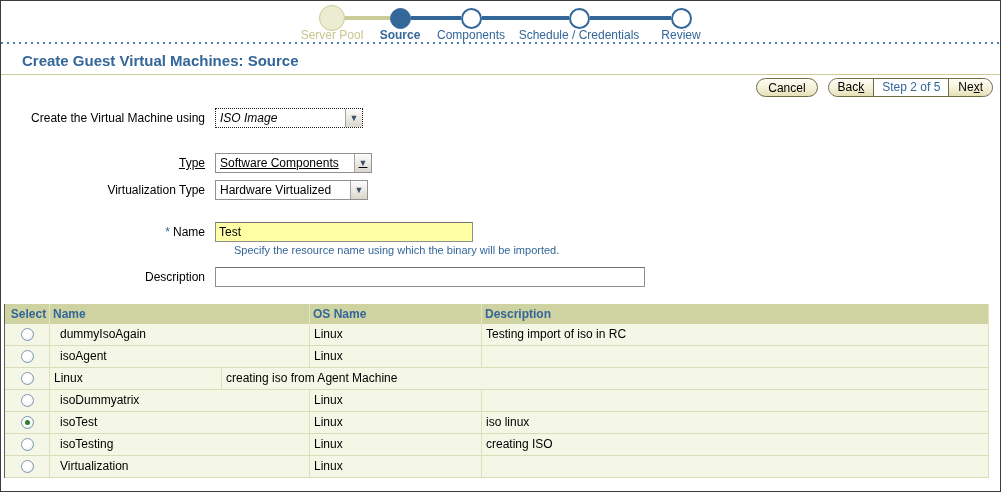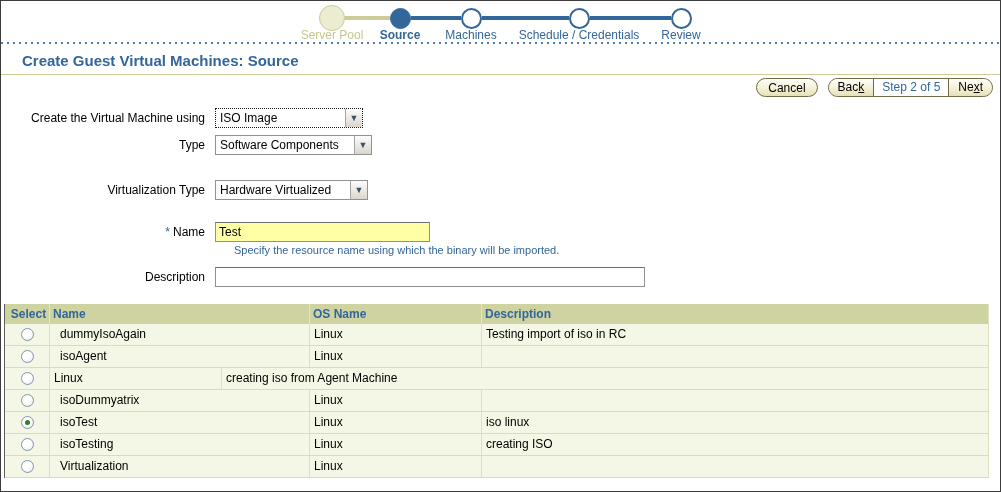--- a/index.html
+++ b/index.html
@@ -61,34 +61,34 @@
 
   
   .form-row { position:absolute; left:0; display:flex; align-items:center; }
   .f-label { width:204px; text-align:right; margin-right:10px; color:#000; }
   .req-star { color:#336699; margin-right:3px; }
 
   .ui-select {
     display:inline-flex; align-items:center; height:20px; background:#fff;
     border:1px solid #919191;
   }
-  .ui-select.focused { border:1px dotted #1a1a1a; }
+  .ui-select.focused { border:1px dotted #1a1a1a;font-style:italic; }
   .ui-select .val { flex:1; padding:0 4px; white-space:nowrap; overflow:hidden; }
   .ui-select .arrow-btn {
     width:17px; height:100%; display:flex; align-items:center; justify-content:center;
     background:linear-gradient(to bottom,#FDFDFC,#D9D6CB); border-left:1px solid #A5A5A5;
     color:#3D5268; font-size:9px;
   }
 
   .ui-input { height:20px; border:1px solid #8F8F8F; border-top-color:#6F6F6F; padding:0 3px; font-family:inherit; font-size:12px; background:#fff; }
-  .name-input { width:215px; background:#FFFFA6; }
+  .name-input { width:258px; background:#FFFFA6; }
   .desc-input { width:430px; }
 
   .row-using { top:107px; }
-  .row-type { top:134px; }
+  .row-type { top:152px;text-decoration:underline; }
   .row-virt { top:179px; }
   .row-name { top:221px; }
   .row-desc { top:266px; }
   .field-hint { position:absolute; left:233px; top:243px; font-size:11px; color:#336699; }
 
   .sel-using { width:148px; }
   .sel-type  { width:157px; }
   .sel-virt  { width:153px; }
 
   
@@ -125,21 +125,21 @@
     <div class="conn l2"></div>
     <div class="conn l3"></div>
     <div class="conn l4"></div>
     <div class="circle c-visited"></div>
     <div class="circle c-current"></div>
     <div class="circle c-future c3"></div>
     <div class="circle c-future c4"></div>
     <div class="circle c-future c5"></div>
     <span class="step-label sl1">Server Pool</span>
     <span class="step-label sl2">Source</span>
-    <span class="step-label sl3">Machines</span>
+    <span class="step-label sl3">Components</span>
     <span class="step-label sl4">Schedule / Credentials</span>
     <span class="step-label sl5">Review</span>
   </div>
 
   <div class="dotted-sep"></div>
 
   <h1 class="page-title">Create Guest Virtual Machines: Source</h1>
   <div class="title-rule"></div>
 
   <div class="nav">

